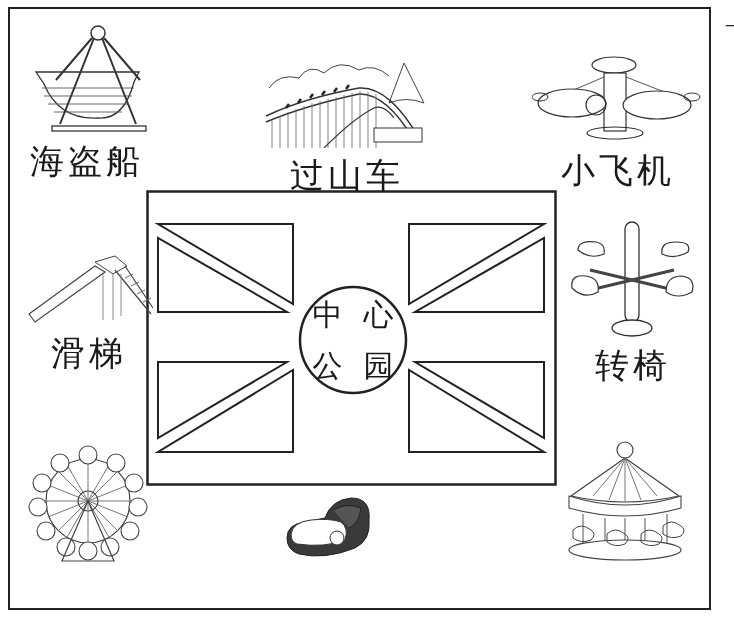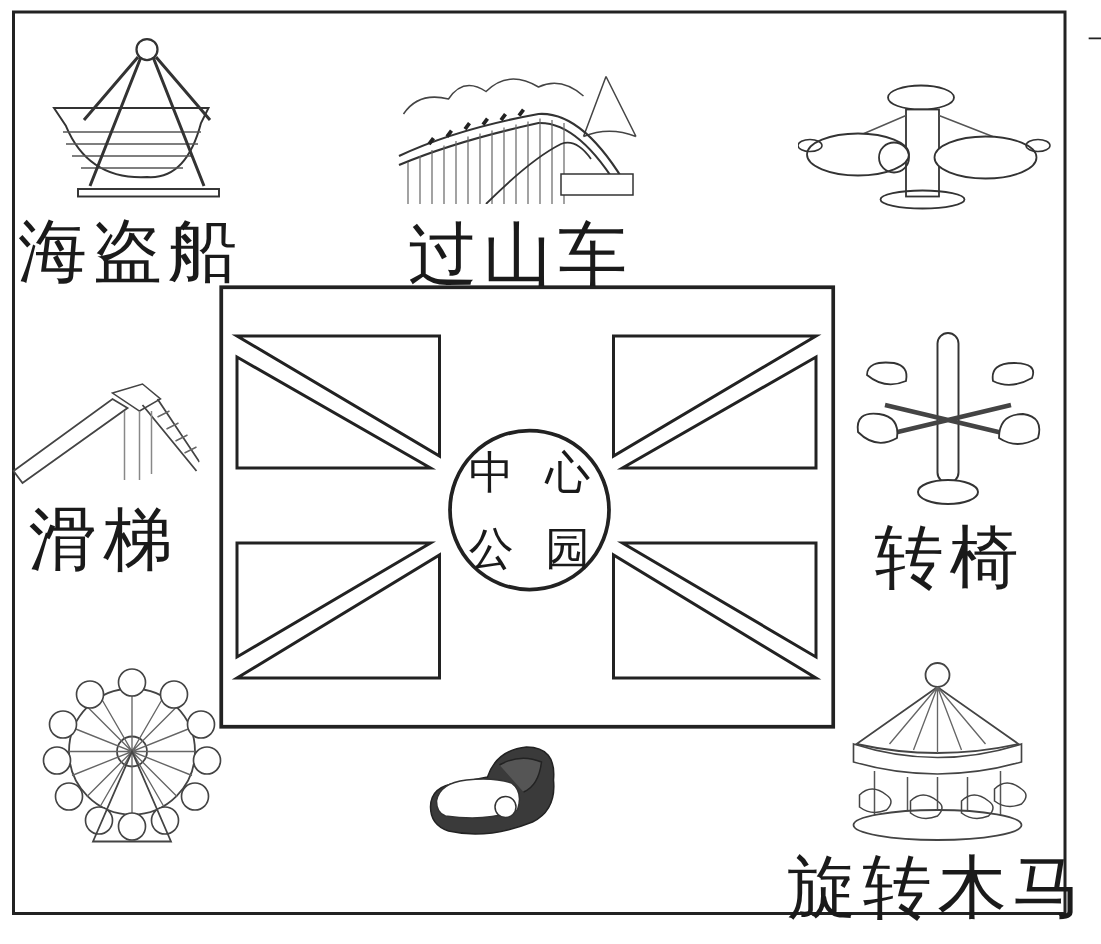--- a/index.html
+++ b/index.html
@@ -1,21 +1,21 @@
 <!DOCTYPE html>
 <html><head>
 <meta charset="utf-8">
 <style>
   html,body{margin:0;padding:0;background:#fff;}
   body{width:734px;height:629px;position:relative;overflow:hidden;font-family:"DejaVu Serif","Liberation Serif",serif;color:#1a1a1a;}
   .frame{position:absolute;left:8px;top:7px;width:703px;height:603px;border:2.5px solid #222;box-sizing:border-box;}
   .stray{position:absolute;left:722px;top:16px;font-size:22px;color:#222;}
   .attr{position:absolute;display:flex;flex-direction:column;align-items:center;}
   .attr svg{display:block;}
-  .lbl{font-size:46px;letter-spacing:4px;line-height:1;white-space:nowrap;}
+  .lbl{font-size:34px;letter-spacing:4px;line-height:1;white-space:nowrap;}
   .park{position:absolute;left:146px;top:190px;width:411px;height:296px;}
   .circle-txt{position:absolute;left:302px;top:290px;width:102px;height:102px;display:grid;grid-template-columns:1fr 1fr;grid-template-rows:1fr 1fr;font-size:30px;align-items:center;justify-items:center;}
 </style>
 </head>
 <body>
 
 <div class="frame"></div>
 <div class="stray">ㄱ</div>
 
 <svg class="park" viewBox="0 0 411 296" width="411" height="296">
@@ -45,21 +45,21 @@
   <svg width="126" height="118" viewBox="0 0 126 118">
     <circle cx="74" cy="13" r="7" fill="none" stroke="#333" stroke-width="1.5"></circle>
     <path d="M12,52 L115,52 L110,62 Q100,100 74,98 Q35,100 20,64 Z" fill="none" stroke="#333" stroke-width="1.3"></path>
     <path d="M18,68 H110 M20,76 H108 M24,84 H104 M30,92 H98" stroke="#555" stroke-width="0.9"></path>
     <path d="M70,18 L36,104 M78,18 L112,104 M68,18 L32,60 M80,18 L116,60" stroke="#333" stroke-width="2"></path>
     <rect x="28" y="106" width="94" height="5" fill="none" stroke="#333" stroke-width="1.3"></rect>
   </svg>
   <div class="lbl" style="margin-top:6px;">海盗船</div>
 </div>
 
-<div class="attr" style="left:262px;top:36px;width:170px;">
+<div class="attr" style="left:262px;top:48px;width:170px;">
   <svg width="166" height="100" viewBox="0 0 166 100">
     <path d="M5,40 Q15,25 35,30 Q45,15 60,25 Q75,10 95,22 Q110,15 125,28" fill="none" stroke="#444" stroke-width="1"></path>
     <path d="M140,15 L125,55 M140,15 L160,55 M125,55 Q142,48 160,55" fill="none" stroke="#444" stroke-width="1"></path>
     <path d="M2,68 Q40,50 95,40 Q125,38 155,90" fill="none" stroke="#333" stroke-width="1.4"></path>
     <path d="M2,74 Q40,58 95,46 Q122,45 150,92" fill="none" stroke="#333" stroke-width="1.4"></path>
     <path d="M22,60 l3,-4 M34,55 l3,-4 M46,50 l3,-4 M58,47 l3,-4 M70,44 l3,-4 M82,41 l3,-4" stroke="#222" stroke-width="2.5"></path>
     <g stroke="#666" stroke-width="0.8">
       <path d="M8,72 V100 M16,68 V100 M24,64 V100 M32,61 V100 M40,58 V100 M48,55 V100 M56,53 V100 M64,51 V100 M72,49 V100 M80,47 V100 M88,45 V100 M96,43 V100 M104,44 V100 M112,46 V100"></path>
     </g>
     <path d="M60,100 Q90,70 110,60 Q120,56 130,70" fill="none" stroke="#333" stroke-width="1.2"></path>
@@ -73,23 +73,24 @@
     <ellipse cx="82" cy="10" rx="22" ry="8" fill="none" stroke="#333" stroke-width="1.2"></ellipse>
     <rect x="72" y="18" width="22" height="58" fill="#fff" stroke="#333" stroke-width="1.2"></rect>
     <ellipse cx="83" cy="78" rx="28" ry="6" fill="none" stroke="#333" stroke-width="1.2"></ellipse>
     <path d="M72,22 L30,40 M94,22 L140,40" stroke="#555" stroke-width="1"></path>
     <ellipse cx="40" cy="48" rx="34" ry="14" fill="#fff" stroke="#333" stroke-width="1.2"></ellipse>
     <circle cx="64" cy="50" r="10" fill="none" stroke="#333" stroke-width="1.2"></circle>
     <ellipse cx="125" cy="50" rx="34" ry="14" fill="#fff" stroke="#333" stroke-width="1.2"></ellipse>
     <ellipse cx="160" cy="42" rx="8" ry="4" fill="none" stroke="#333" stroke-width="1"></ellipse>
     <ellipse cx="8" cy="42" rx="8" ry="4" fill="none" stroke="#333" stroke-width="1"></ellipse>
   </svg>
+  <div class="lbl" style="margin-top:12px;">小飞机</div>
 </div>
 
-<div class="attr" style="left:4px;top:252px;width:130px;">
+<div class="attr" style="left:24px;top:252px;width:130px;">
   <svg width="128" height="72" viewBox="0 0 128 72">
     <path d="M4,62 L70,14 L80,20 L10,70 Z" fill="#fff" stroke="#444" stroke-width="1.2"></path>
     <path d="M70,10 L90,4 L102,14 L88,22 Z" fill="#fff" stroke="#444" stroke-width="1"></path>
     <path d="M90,18 L126,62 M100,14 L128,56" stroke="#444" stroke-width="1.2"></path>
     <path d="M100,26 l8,-4 M106,34 l8,-4 M112,42 l8,-4 M118,50 l8,-4" stroke="#666" stroke-width="1"></path>
     <path d="M78,22 V68 M88,22 V68 M96,22 V64" stroke="#888" stroke-width="1"></path>
   </svg>
   <div class="lbl" style="margin-top:12px;">滑梯</div>
 </div>
 
@@ -150,14 +151,13 @@
         <path d="M20,76 V108 M42,80 V108 M62,80 V110 M82,80 V108 M104,76 V108"></path>
       </g>
     <ellipse cx="62" cy="112" rx="56" ry="10" fill="#fff" stroke="#444" stroke-width="1.2"></ellipse>
     <g fill="none" stroke="#444" stroke-width="1">
         <path d="M10,92 q8,-8 18,0 q6,4 0,10 q-10,4 -18,-2 z"></path>
         <path d="M44,96 q8,-8 18,0 q6,4 0,10 q-10,4 -18,-2 z"></path>
         <path d="M78,96 q8,-8 18,0 q6,4 0,10 q-10,4 -18,-2 z"></path>
         <path d="M100,88 q8,-8 18,0 q6,4 0,10 q-10,4 -18,-2 z"></path>
       </g>
   </svg>
-  <div class="lbl" style="margin-top:6px;">旋转木马</div>
 </div>
 
 </body></html>

